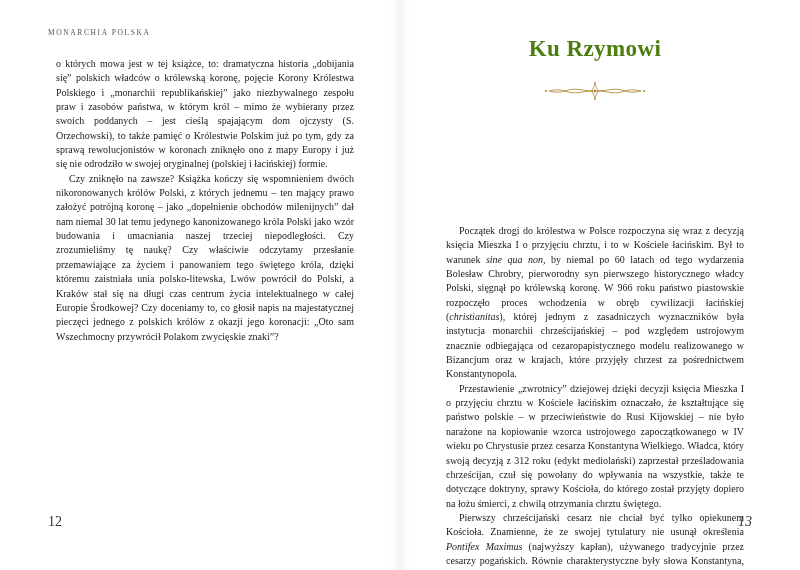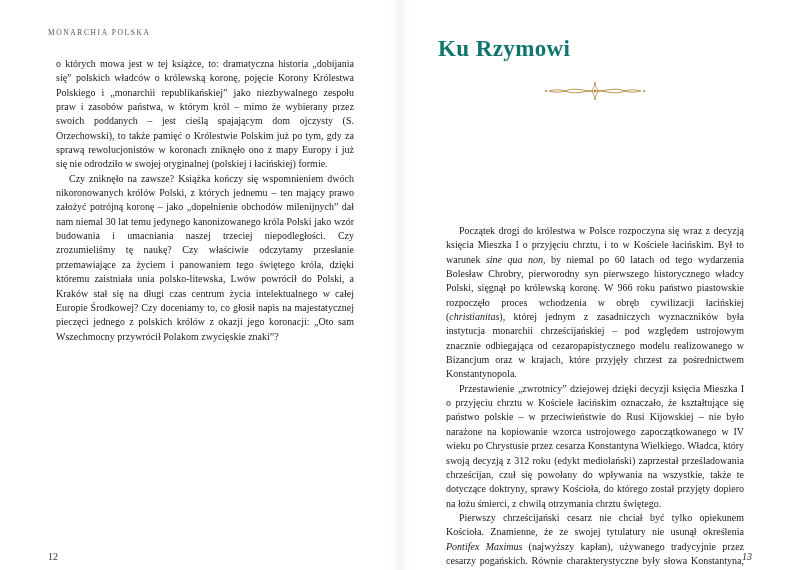--- a/index.html
+++ b/index.html
@@ -48,21 +48,22 @@
     font-size: 7.5px;
     letter-spacing: 1.6px;
     color: #555;
     text-transform: uppercase;
     margin: 0 0 20px 0;
     white-space: nowrap;
   }
   .chapter-title {
     font-family: "Liberation Serif", serif;
     font-size: 23px;
-    color: #0f766e;
+    color: #4d7c0f;
+    text-align: center;
     margin: 8px 0 0 0;
     letter-spacing: 0.4px;
   }
   .ornament {
     display: block;
     margin: 16px auto 0 auto;
     width: 120px;
     height: 26px;
   }
   .body-text {
@@ -79,22 +80,22 @@
     text-indent: 0;
   }
   .body-text p.indent {
     text-indent: 13px;
   }
   .right-col-start {
     margin-top: 120px;
   }
   .folio {
     position: absolute;
-    bottom: 8px;
-    font-size: 10px;
+    bottom: 40px;
+    font-size: 14px;
     color: #333;
     text-align: right;
   }
   .folio-left { left: 48px; }
   .folio-right { right: 48px; font-style: italic; }
   i { font-style: italic; }
 </style>
 </head>
 <body>
 

